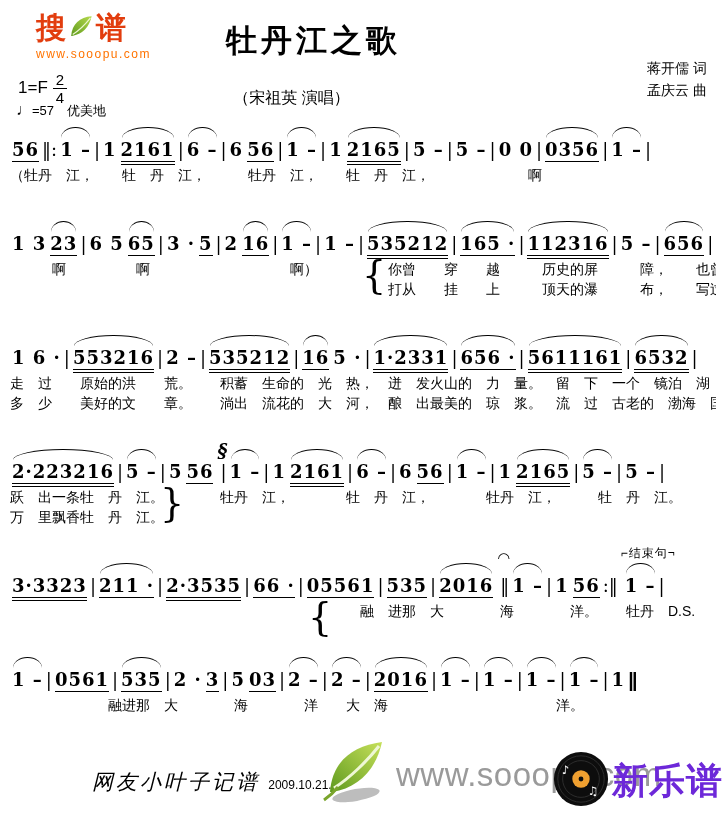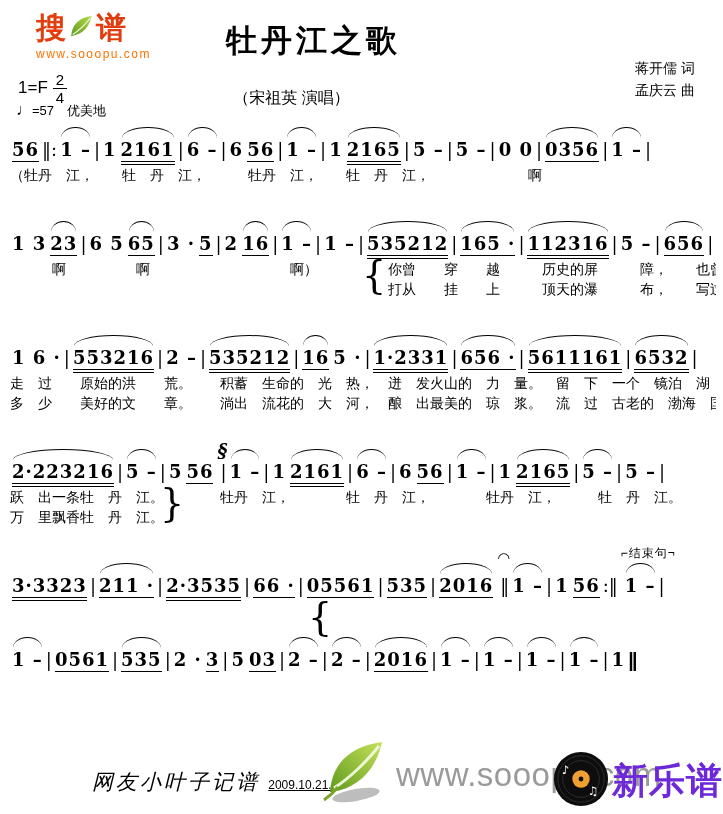--- a/index.html
+++ b/index.html
@@ -9,21 +9,21 @@
     font-family:"Liberation Sans","DejaVu Sans",sans-serif;
   }
   
   .logo{position:absolute;left:36px;top:8px;}
   .logo-row{display:flex;align-items:center;gap:2px;}
   .logo-cn{font-size:30px;font-weight:bold;color:#e23d0e;font-family:"Liberation Serif",serif;}
   .logo-url{color:#ff7300;font-size:12px;letter-spacing:1.5px;margin-top:-2px;text-align:center;}
   .title{position:absolute;top:20px;left:0;width:627px;text-align:center;
          font-size:31px;font-weight:bold;font-family:"Liberation Serif","DejaVu Serif",serif;letter-spacing:4px;}
   .subtitle{position:absolute;top:66px;left:0;width:583px;text-align:center;font-size:16px;margin-top:22px;}
-  .credits{position:absolute;top:58px;right:28px;font-size:14px;line-height:1.55;text-align:left;}
+  .credits{position:absolute;top:58px;right:16px;font-size:14px;line-height:1.55;text-align:left;}
   .keysig{position:absolute;left:18px;top:72px;font-size:17px;font-family:Liberation Sans, sans-serif;}
   .frac{display:inline-block;vertical-align:middle;text-align:center;line-height:1;font-size:15px;margin-left:5px;}
   .frac-top{display:block;border-bottom:1px solid #000;padding:0 3px 1px;}
   .frac-bot{display:block;padding-top:1px;}
   .tempo{position:absolute;left:16px;top:101px;font-size:13px;}
   .tempo .noteglyph{font-size:16px;}
   
   .score{position:absolute;left:10px;top:124px;width:706px;}
   .system{position:relative;margin-bottom:33px;}
   .notes-row{white-space:nowrap;padding-top:15px;font-family:"DejaVu Serif","Liberation Serif",serif;
@@ -39,21 +39,21 @@
   .tok.above{width:0;overflow:visible;white-space:nowrap;vertical-align:top;transform:translateY(-22px);}
   .tok.segno{font-size:19px;font-weight:bold;font-style:italic;}
   .tok.fermata{font-size:15px;transform:translateY(-26px);}
   .tok.ending{font-size:12px;font-weight:normal;font-family:"Liberation Sans",sans-serif;transform:translateY(-30px);}
   .lyric-row{white-space:pre;font-size:14px;line-height:20px;height:20px;overflow:hidden;}
   .brace{position:absolute;top:36px;font-size:38px;font-weight:200;line-height:40px;
          transform:scaleY(1.05);font-family:"DejaVu Serif",serif;}
   
   .transcriber{position:absolute;left:92px;top:768px;font-size:21px;font-style:italic;
                font-family:"Liberation Serif","DejaVu Serif",serif;letter-spacing:3px;}
-  .transcribe-date{font-size:12px;font-style:normal;letter-spacing:0;font-family:"Liberation Sans",sans-serif;text-decoration:underline;}
+  .transcribe-date{font-size:12px;font-style:normal;letter-spacing:0;font-family:"Liberation Sans",sans-serif;}
   .leaf-footer{position:absolute;left:322px;top:740px;}
   .site{position:absolute;left:396px;top:756px;font-size:33px;color:#9a9a9a;letter-spacing:0.5px;}
   .badge{position:absolute;right:0;top:750px;display:flex;align-items:center;gap:2px;background:transparent;}
   .badge-text{font-size:36px;font-weight:bold;color:#6d28d9;letter-spacing:1px;}
 </style>
 </head>
 <body>
 
 <div class="logo">
   <div class="logo-row">
@@ -108,24 +108,26 @@
       <div class="lyric-row">多　少　　美好的文　　章。　　淌出　流花的　大　河，　酿　出最美的　琼　浆。　流　过　古老的　渤海　国，</div>
     </div>
     <div class="system sys4">
       <div class="notes-row"><span class="tok u2 arc">2·223216</span><span class="tok bar">|</span><span class="tok arc">5 –</span><span class="tok bar">|</span><span class="tok">5</span><span class="tok u1">56</span><span class="tok above segno">§</span><span class="tok bar">|</span><span class="tok arc">1 –</span><span class="tok bar">|</span><span class="tok">1</span><span class="tok u2 arc">2161</span><span class="tok bar">|</span><span class="tok arc">6 –</span><span class="tok bar">|</span><span class="tok">6</span><span class="tok u1">56</span><span class="tok bar">|</span><span class="tok arc">1 –</span><span class="tok bar">|</span><span class="tok">1</span><span class="tok u2 arc">2165</span><span class="tok bar">|</span><span class="tok arc">5 –</span><span class="tok bar">|</span><span class="tok">5 –</span><span class="tok bar">|</span></div>
       <div class="lyric-row">跃　出一条牡　丹　江。　　　　牡丹　江，　　　　牡　丹　江，　　　　牡丹　江，　　　牡　丹　江。</div>
       <div class="lyric-row">万　里飘香牡　丹　江。</div>
       <span class="brace" style="left: 150px;">}</span>
     </div>
     <div class="system sys5">
       <div class="notes-row"><span class="tok u2">3·3323</span><span class="tok bar">|</span><span class="tok u1 arc">211 ·</span><span class="tok bar">|</span><span class="tok u2">2·3535</span><span class="tok bar">|</span><span class="tok u1">66 ·</span><span class="tok bar">|</span><span class="tok u1">05561</span><span class="tok bar">|</span><span class="tok u1">535</span><span class="tok bar">|</span><span class="tok u1 arc">2016</span><span class="tok above fermata">◠</span><span class="tok bar">‖</span><span class="tok arc">1 –</span><span class="tok bar">|</span><span class="tok">1</span><span class="tok u1">56</span><span class="tok bar">:‖</span><span class="tok above ending">⌐结束句¬</span><span class="tok arc">1 –</span><span class="tok bar">|</span></div>
+      <div class="lyric-row">　　　　　　　　　　　　　　　　　　　　　　　　　融　进那　大　　　　海　　　　洋。　　牡丹　D.S.</div>
       <span class="brace" style="left: 298px;">{</span>
     </div>
     <div class="system sys6">
       <div class="notes-row"><span class="tok arc">1 –</span><span class="tok bar">|</span><span class="tok u1">0561</span><span class="tok bar">|</span><span class="tok u1 arc">535</span><span class="tok bar">|</span><span class="tok">2 ·</span><span class="tok u1">3</span><span class="tok bar">|</span><span class="tok">5</span><span class="tok u1">03</span><span class="tok bar">|</span><span class="tok arc">2 –</span><span class="tok bar">|</span><span class="tok arc">2 –</span><span class="tok bar">|</span><span class="tok u1 arc">2016</span><span class="tok bar">|</span><span class="tok arc">1 –</span><span class="tok bar">|</span><span class="tok arc">1 –</span><span class="tok bar">|</span><span class="tok arc">1 –</span><span class="tok bar">|</span><span class="tok arc">1 –</span><span class="tok bar">|</span><span class="tok">1</span><span class="tok bar final">‖</span></div>
+      <div class="lyric-row">　　　　　　　融进那　大　　　　海　　　　洋　　大　海　　　　　　　　　　　　洋。</div>
     </div>
   </div>
 
 <div class="transcriber">
   <span>网友小叶子记谱</span>
   <span class="transcribe-date">2009.10.21.</span>
 </div>
 
 <div class="leaf-footer">
   <svg width="66" height="64" viewBox="0 0 66 64">

